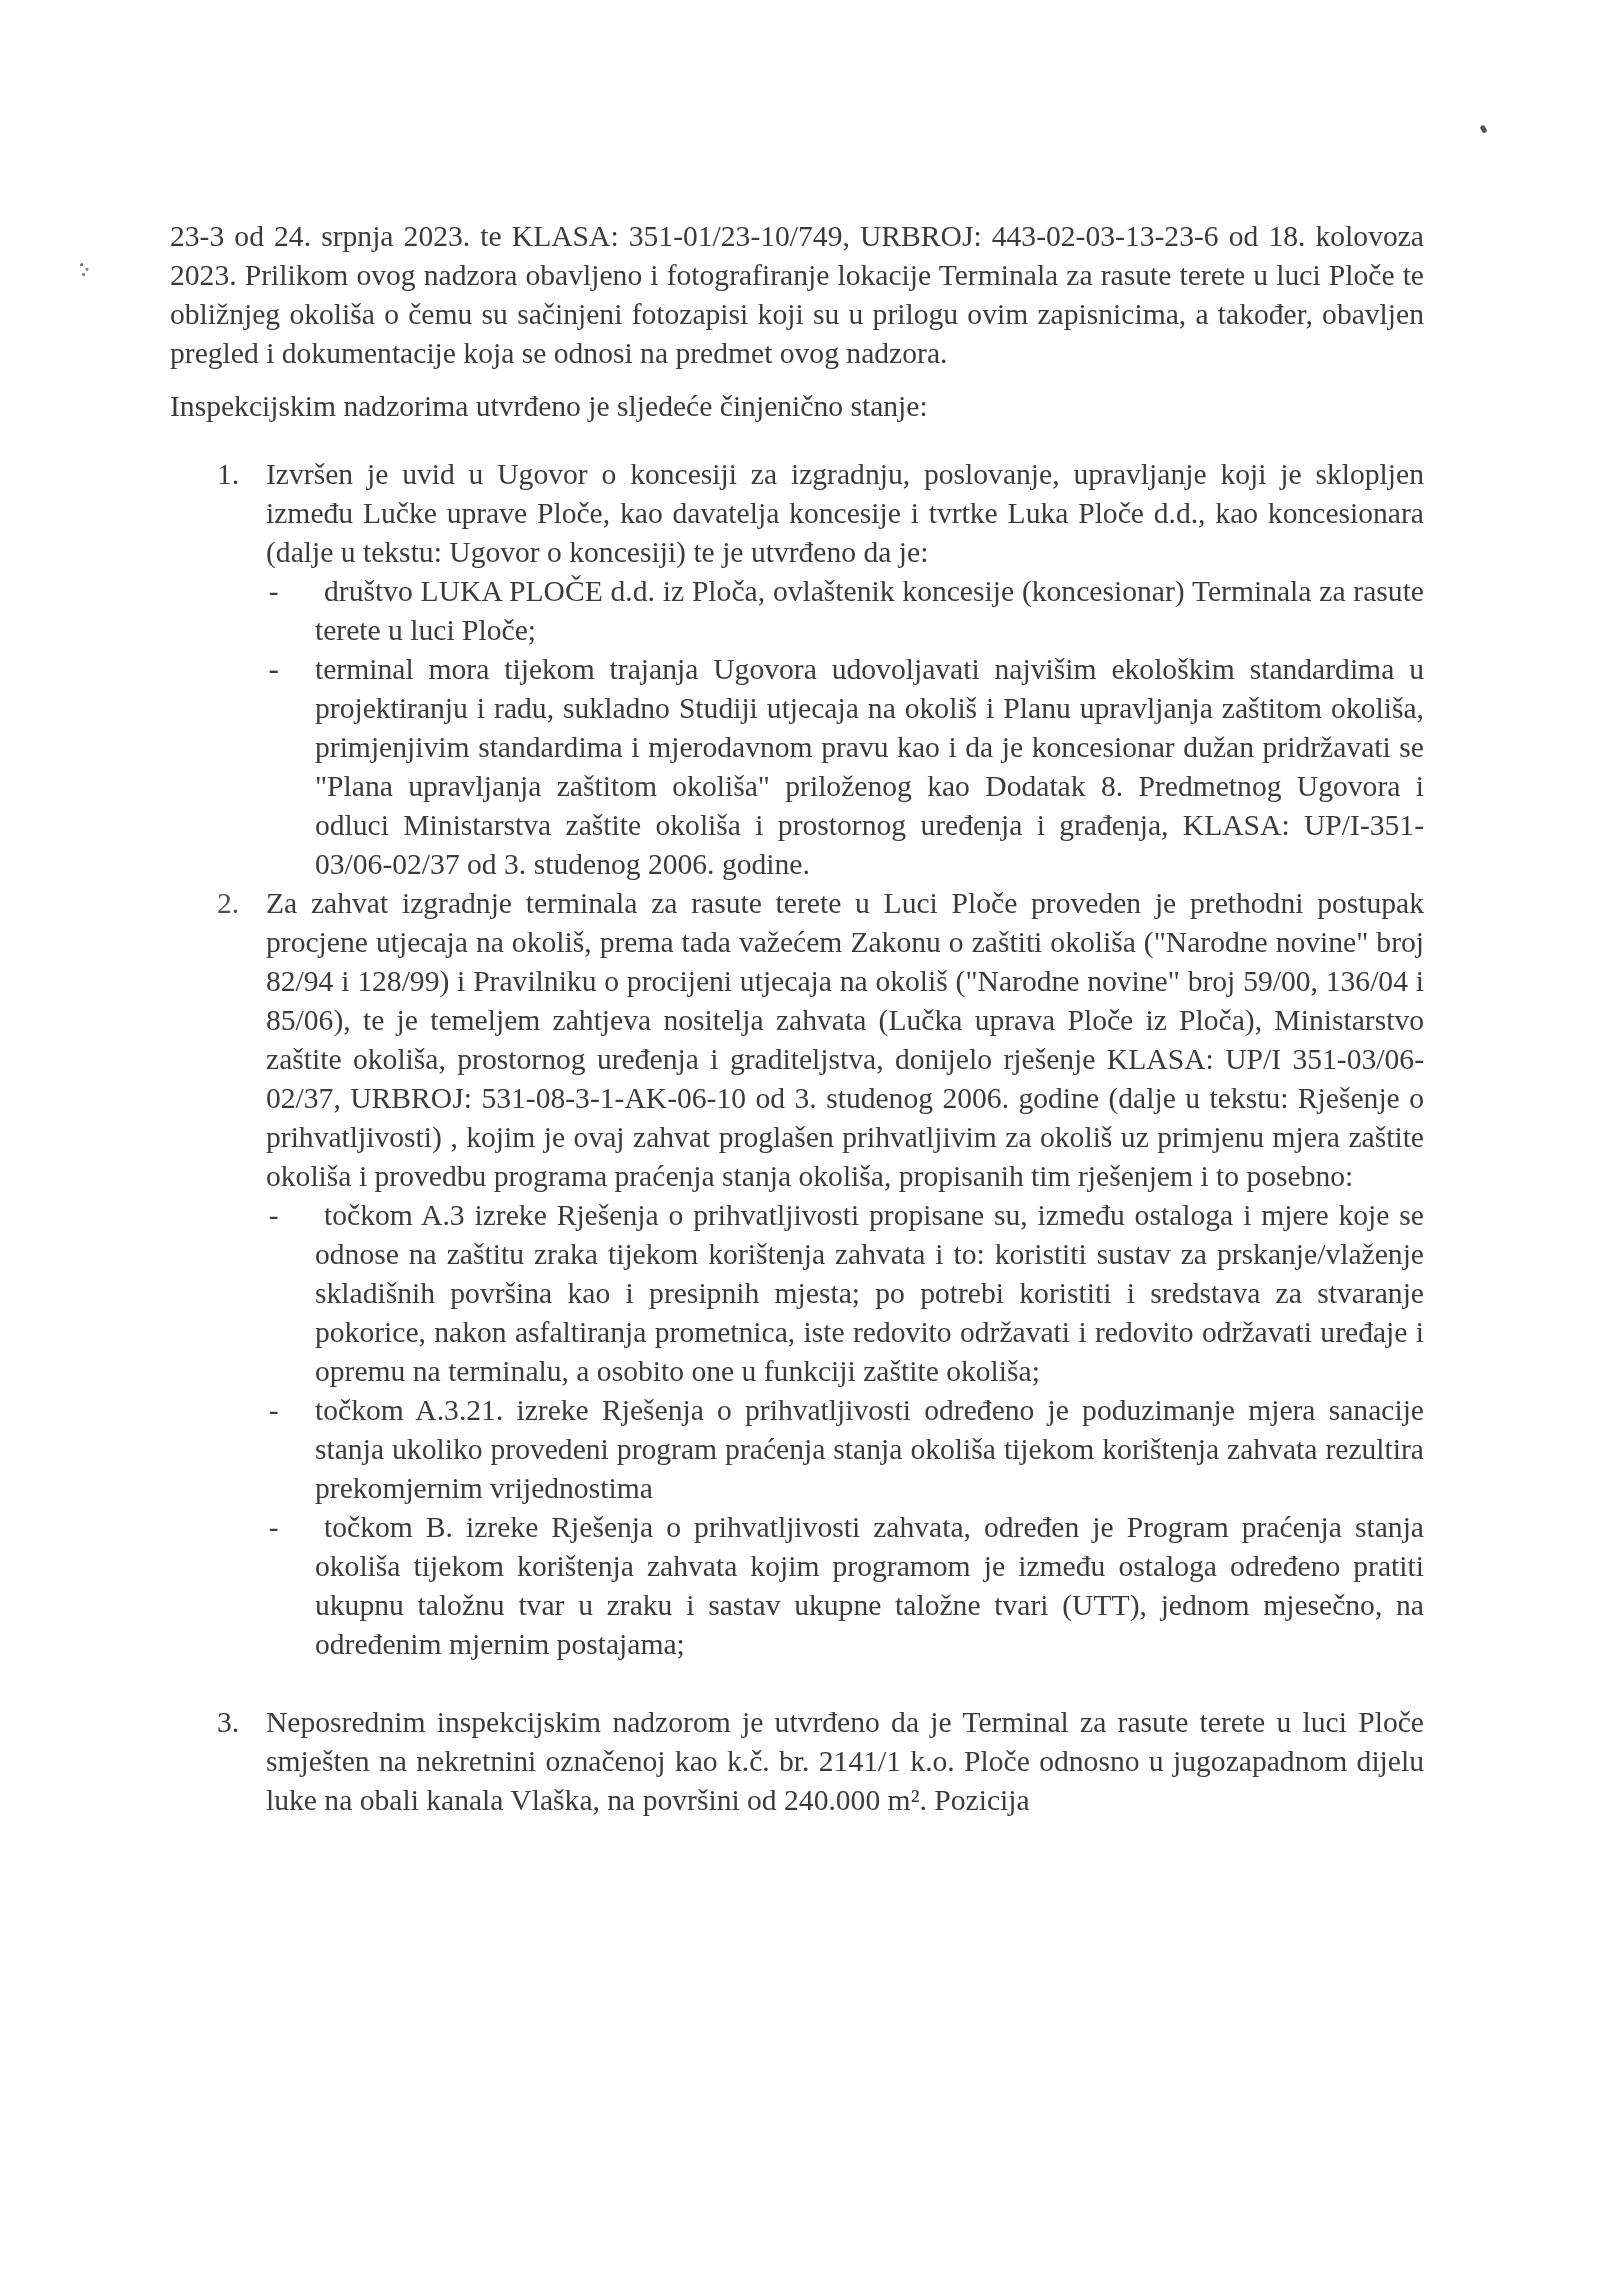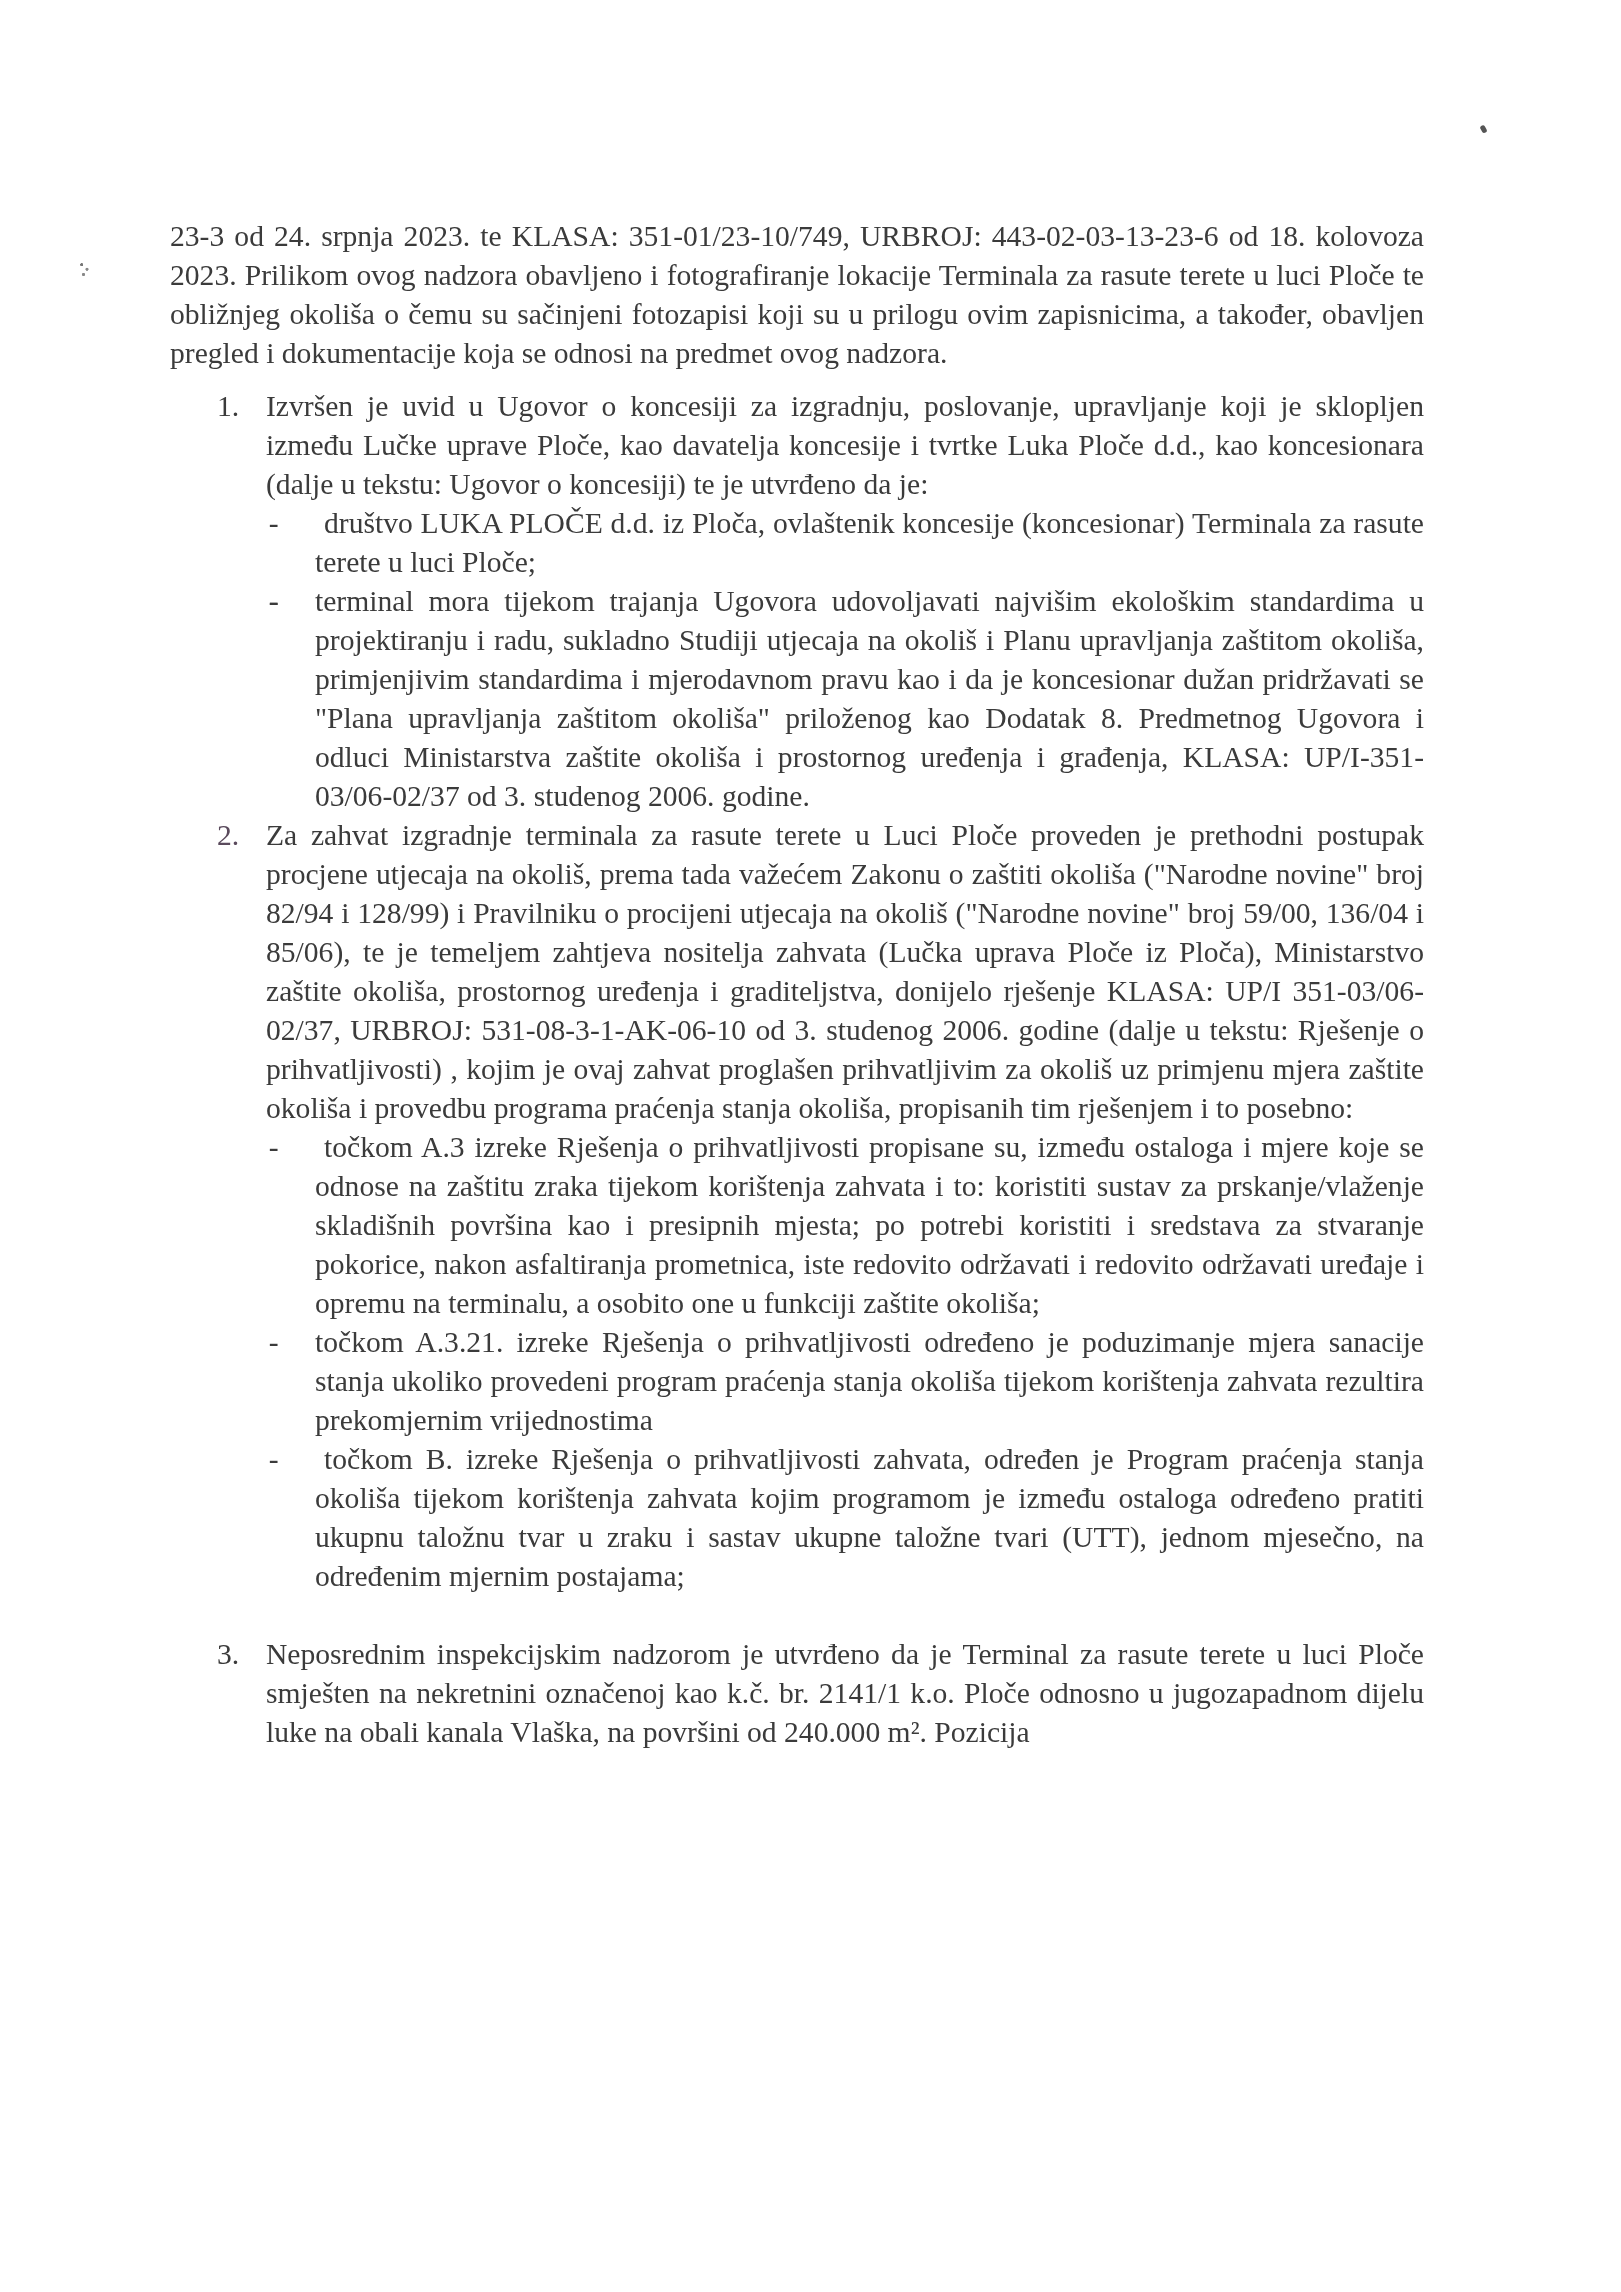--- a/index.html
+++ b/index.html
@@ -47,20 +47,21 @@
 
 <div class="page">
 
   <span class="stray-dot"></span>
   <span class="stray-marks"></span>
 
   <div class="content">
 
     <p class="intro">23-3 od 24. srpnja 2023. te  KLASA: 351-01/23-10/749, URBROJ: 443-02-03-13-23-6 od 18. kolovoza 2023. Prilikom ovog nadzora obavljeno i fotografiranje lokacije Terminala za rasute terete u luci Ploče te obližnjeg okoliša o čemu su sačinjeni fotozapisi koji su u prilogu ovim zapisnicima, a također, obavljen pregled i dokumentacije koja se odnosi na predmet ovog nadzora.</p>
 
+    <p class="lead">Inspekcijskim nadzorima utvrđeno je sljedeće činjenično stanje:</p>
 
     <ol class="findings">
 
       <li class="item-1">
         <span class="num">1.</span>
         <span>Izvršen je uvid u Ugovor o koncesiji za izgradnju, poslovanje, upravljanje koji je sklopljen između Lučke uprave Ploče, kao davatelja koncesije i tvrtke Luka Ploče d.d., kao koncesionara (dalje u tekstu: Ugovor o koncesiji) te je utvrđeno da je:</span>
         <ul class="sub">
           <li>
             <span class="dash">-</span>
             <span class="lead-space">društvo LUKA PLOČE d.d. iz Ploča, ovlaštenik koncesije (koncesionar) Terminala za rasute terete u luci Ploče;</span>

